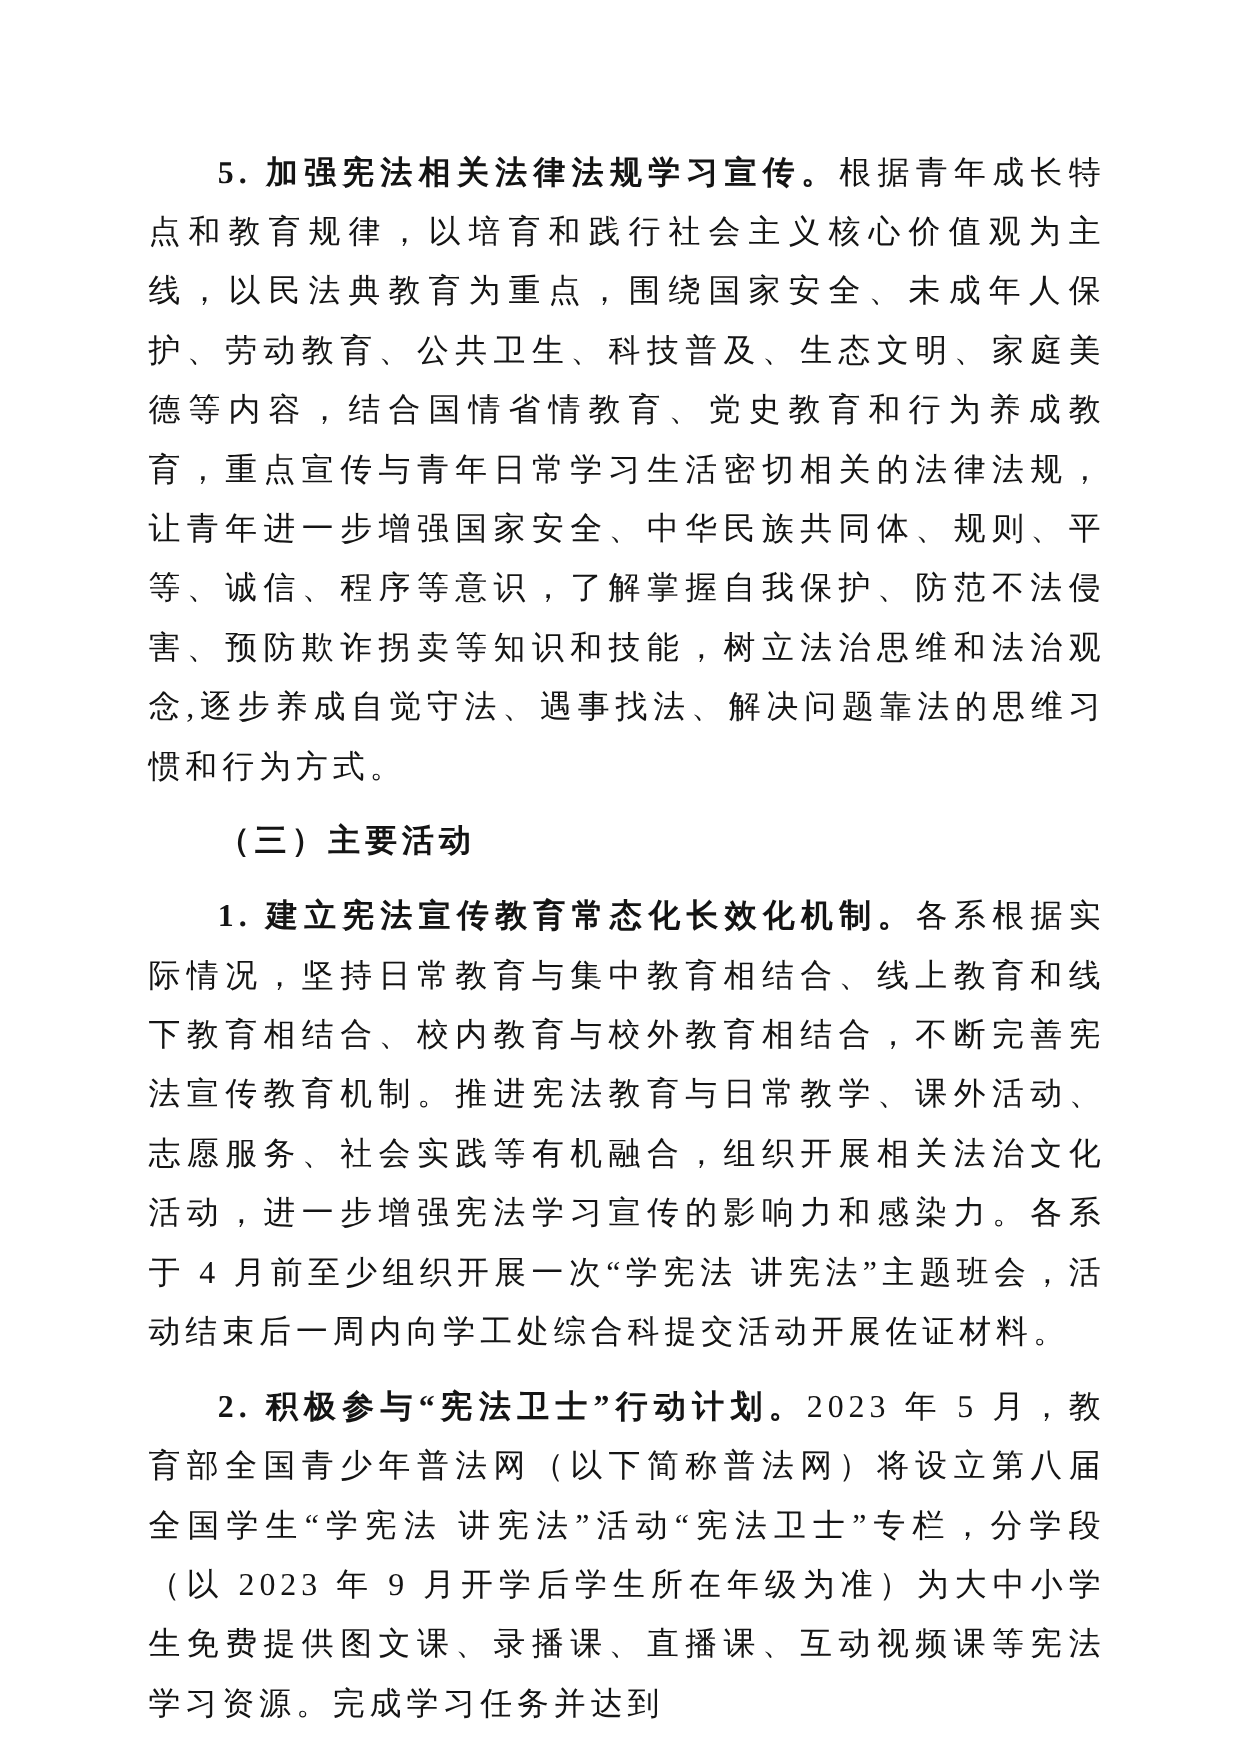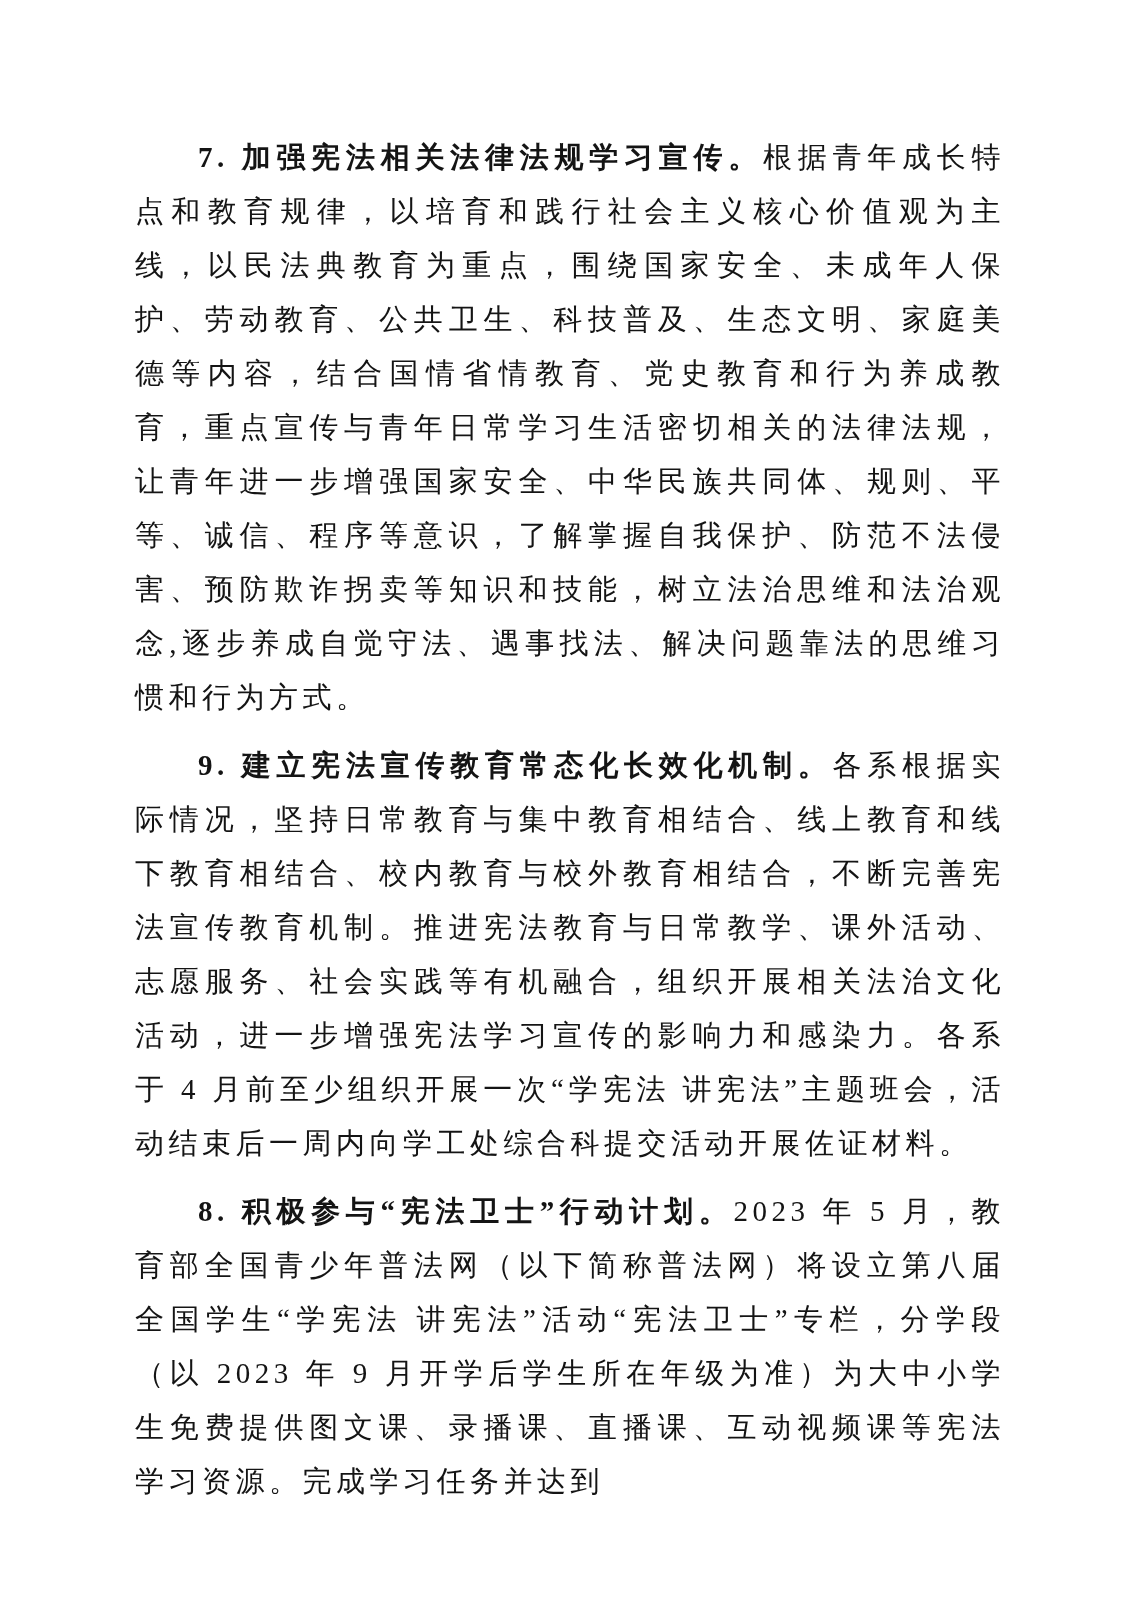--- a/index.html
+++ b/index.html
@@ -36,25 +36,28 @@
   .para.heading {
     font-weight: 700;
   }
 </style>
 </head>
 <body>
 
 <div class="page">
 
   <p class="para">
-    <strong class="lead">7. 加强宪法相关法律法规学习宣传。</strong><span>根据青年成长特点和教育规律，以培育和践行社会主义核心价值观为主线，以民法典教育为重点，围绕国家安全、未成年人保护、劳动教育、公共卫生、科技普及、生态文明、家庭美德等内容，结合国情省情教育、党史教育和行为养成教育，重点宣传与青年日常学习生活密切相关的法律法规，让青年进一步增强国家安全、中华民族共同体、规则、平等、诚信、程序等意识，了解掌握自我保护、防范不法侵害、预防欺诈拐卖等知识和技能，树立法治思维和法治观念,逐步养成自觉守法、遇事找法、解决问题靠法的思维习惯和行为方式。</span>
+    <strong class="lead">5. 加强宪法相关法律法规学习宣传。</strong><span>根据青年成长特点和教育规律，以培育和践行社会主义核心价值观为主线，以民法典教育为重点，围绕国家安全、未成年人保护、劳动教育、公共卫生、科技普及、生态文明、家庭美德等内容，结合国情省情教育、党史教育和行为养成教育，重点宣传与青年日常学习生活密切相关的法律法规，让青年进一步增强国家安全、中华民族共同体、规则、平等、诚信、程序等意识，了解掌握自我保护、防范不法侵害、预防欺诈拐卖等知识和技能，树立法治思维和法治观念,逐步养成自觉守法、遇事找法、解决问题靠法的思维习惯和行为方式。</span>
   </p>
 
-
-  <p class="para">
-    <strong class="lead">9. 建立宪法宣传教育常态化长效化机制。</strong><span>各系根据实际情况，坚持日常教育与集中教育相结合、线上教育和线下教育相结合、校内教育与校外教育相结合，不断完善宪法宣传教育机制。推进宪法教育与日常教学、课外活动、志愿服务、社会实践等有机融合，组织开展相关法治文化活动，进一步增强宪法学习宣传的影响力和感染力。各系于 4 月前至少组织开展一次“学宪法 讲宪法”主题班会，活动结束后一周内向学工处综合科提交活动开展佐证材料。</span>
+  <p class="para heading">
+    <strong class="lead">（三）主要活动</strong>
   </p>
 
   <p class="para">
-    <strong class="lead">8. 积极参与“宪法卫士”行动计划。</strong><span>2023 年 5 月，教育部全国青少年普法网（以下简称普法网）将设立第八届全国学生“学宪法 讲宪法”活动“宪法卫士”专栏，分学段（以 2023 年 9 月开学后学生所在年级为准）为大中小学生免费提供图文课、录播课、直播课、互动视频课等宪法学习资源。完成学习任务并达到</span>
+    <strong class="lead">1. 建立宪法宣传教育常态化长效化机制。</strong><span>各系根据实际情况，坚持日常教育与集中教育相结合、线上教育和线下教育相结合、校内教育与校外教育相结合，不断完善宪法宣传教育机制。推进宪法教育与日常教学、课外活动、志愿服务、社会实践等有机融合，组织开展相关法治文化活动，进一步增强宪法学习宣传的影响力和感染力。各系于 4 月前至少组织开展一次“学宪法 讲宪法”主题班会，活动结束后一周内向学工处综合科提交活动开展佐证材料。</span>
+  </p>
+
+  <p class="para">
+    <strong class="lead">2. 积极参与“宪法卫士”行动计划。</strong><span>2023 年 5 月，教育部全国青少年普法网（以下简称普法网）将设立第八届全国学生“学宪法 讲宪法”活动“宪法卫士”专栏，分学段（以 2023 年 9 月开学后学生所在年级为准）为大中小学生免费提供图文课、录播课、直播课、互动视频课等宪法学习资源。完成学习任务并达到</span>
   </p>
 
 </div>
 
 </body></html>

